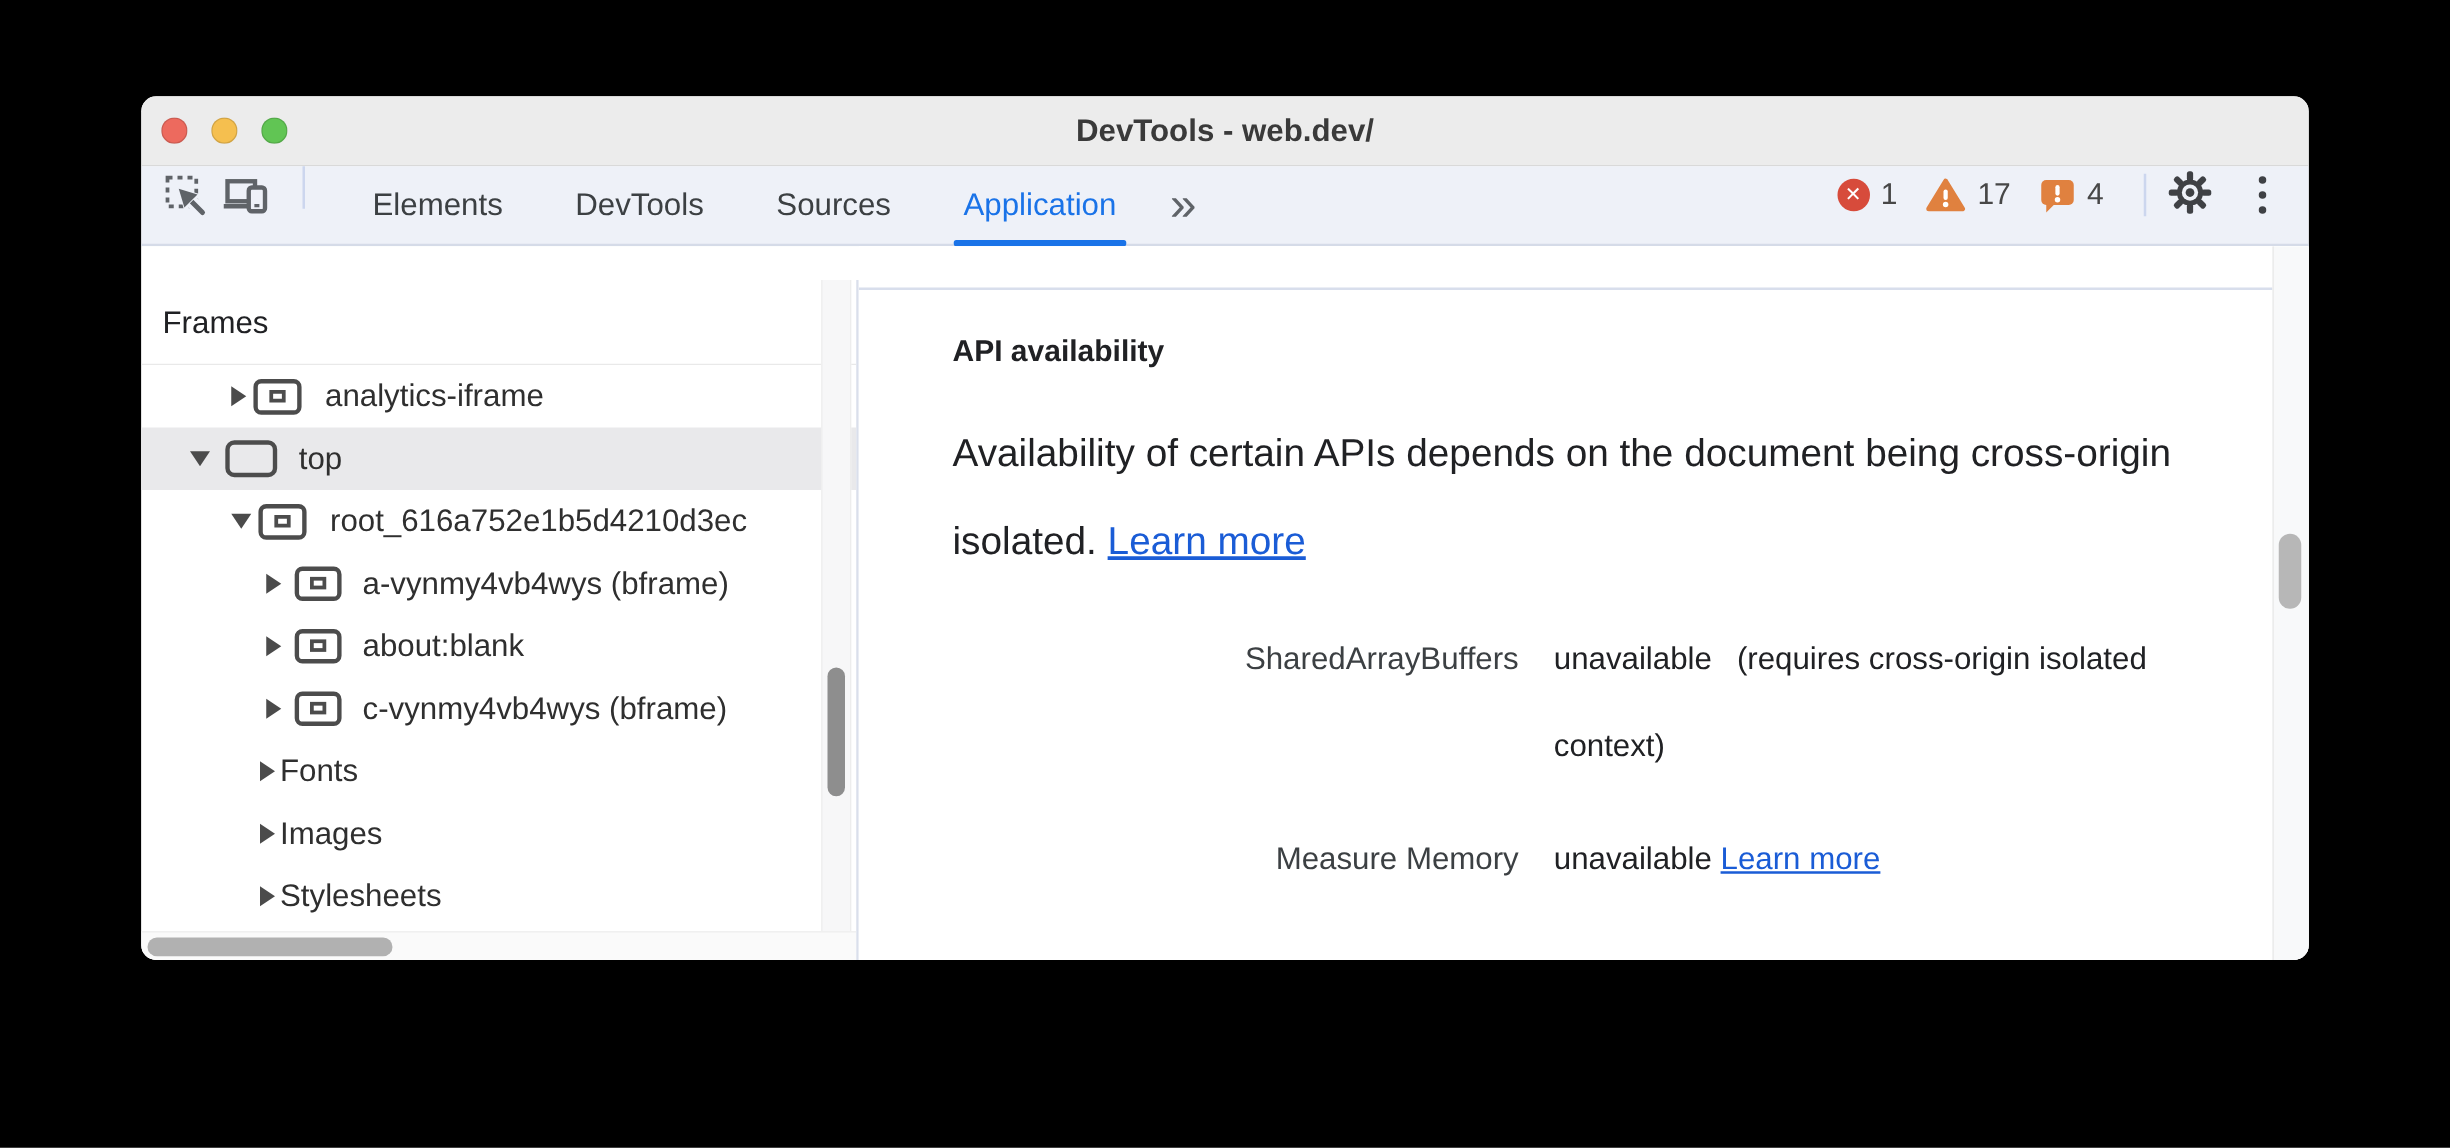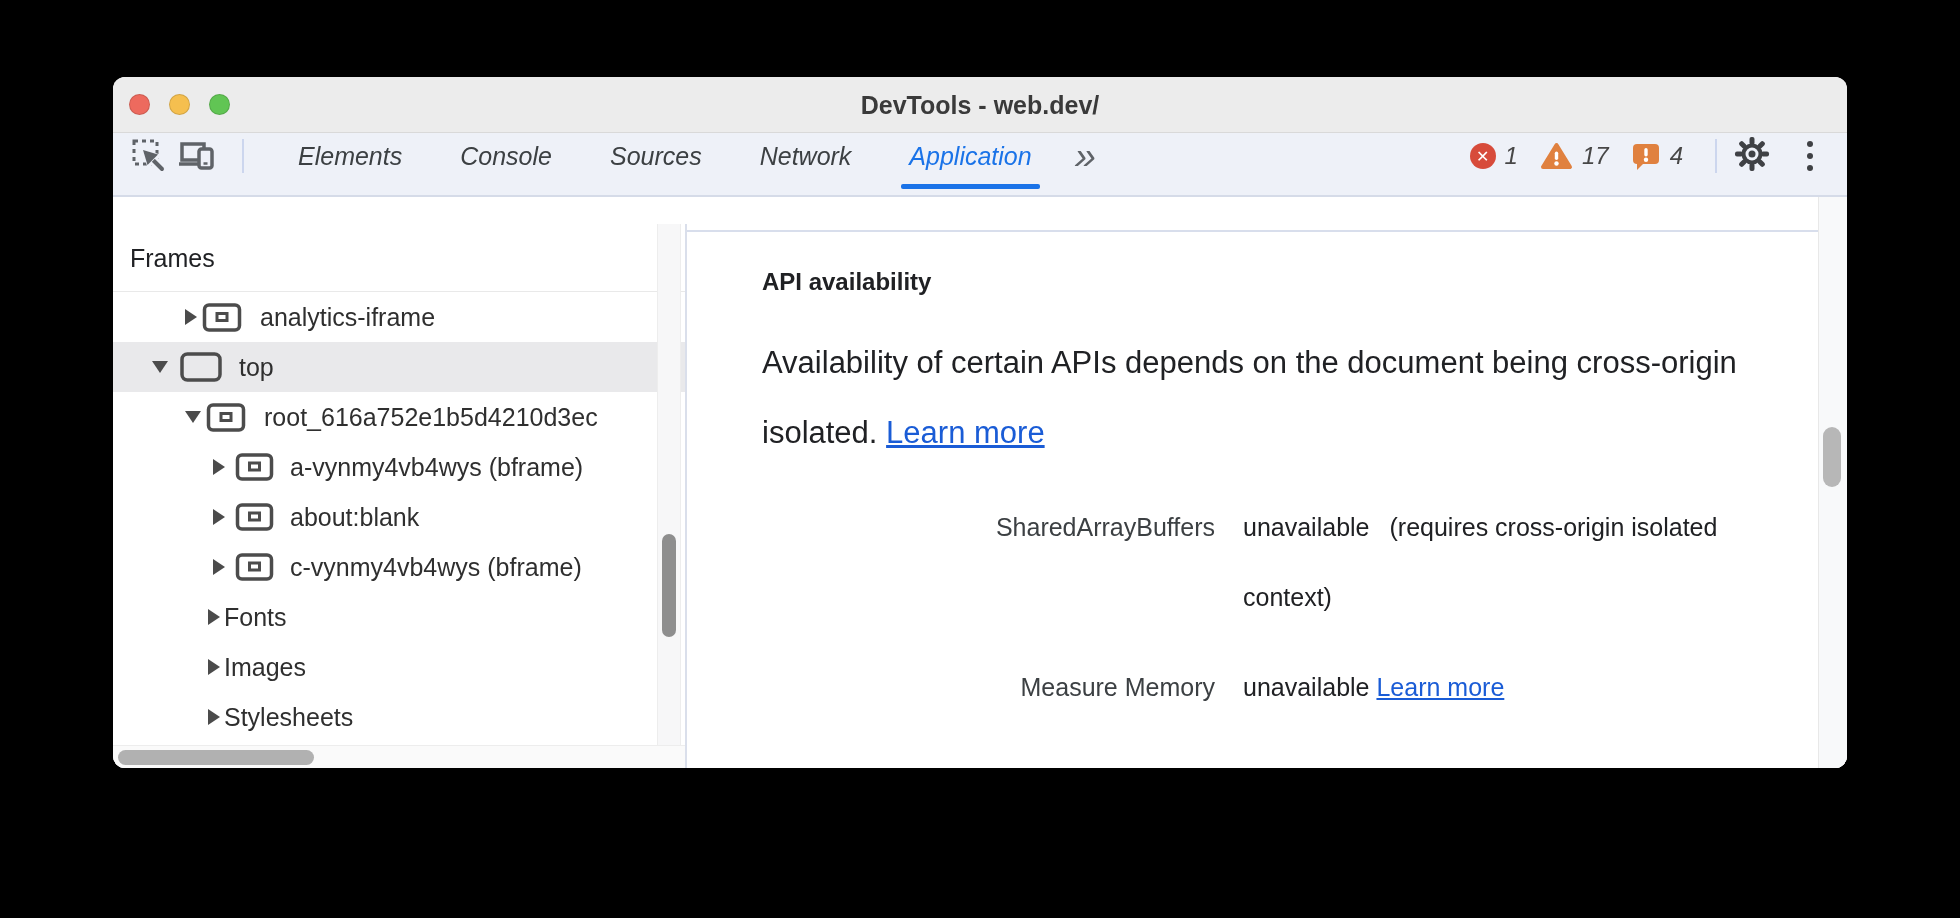--- a/index.html
+++ b/index.html
@@ -17,22 +17,22 @@
   .titlebar .title{position:absolute;left:0;right:0;top:0;line-height:56px;
     text-align:center;font-size:25px;font-weight:bold;color:#3a3a3a;}
   .light{position:absolute;top:17px;width:21px;height:21px;border-radius:50%;
     border:1px solid rgba(0,0,0,.14);}
   .light.red{left:16px;background:#ed6a5e;}
   .light.yellow{left:56px;background:#f5bf4f;}
   .light.green{left:96px;background:#61c554;}
 
   
   .toolbar{position:relative;height:64px;background:#eef1f8;
-    border-bottom:2px solid #d5dbe8;display:flex;align-items:center;
-    padding:0 34px 16px 12px;font-style:italic;}
+    border-bottom:2px solid #d5dbe8;display:flex;
+    padding:0 34px 16px 12px;}
   .tool-btn{width:48px;height:48px;display:flex;align-items:center;
     justify-content:center;flex:0 0 auto;}
   .tb-sep{width:2px;height:34px;background:#ccd6ee;margin:0 10px 0 21px;flex:0 0 auto;}
   .tabs{display:flex;align-items:stretch;height:62px;margin-left:15px;}
   .tab{position:relative;padding:0 29px;line-height:62px;font-size:25px;
     color:#3c4043;white-space:nowrap;cursor:default;}
   .tab.active{color:#1a73e8;}
   .tab.active::after{content:"";position:absolute;left:21px;right:21px;
     bottom:-2px;height:5px;background:#1a73e8;border-radius:2px;}
   .chevron{font-size:38px;color:#5f6368;margin-left:14px;line-height:62px;}
@@ -126,23 +126,22 @@
         <rect x="5" y="7" width="22" height="16" fill="none" stroke="#5f6368" stroke-width="3.5"></rect>
         <line x1="2" y1="27" x2="22" y2="27" stroke="#5f6368" stroke-width="3.5"></line>
         <rect x="22" y="12" width="13" height="19" rx="2.5" fill="#eef1f8" stroke="#5f6368" stroke-width="3.5"></rect>
         <line x1="26.5" y1="26.5" x2="30.5" y2="26.5" stroke="#5f6368" stroke-width="2.5"></line>
       </svg>
     </div>
     <div class="tb-sep"></div>
 
     <div class="tabs">
       <div class="tab">Elements</div>
-      <div class="tab">Console</div>
+      <div class="tab">DevTools</div>
       <div class="tab">Sources</div>
-      <div class="tab">Network</div>
       <div class="tab active">Application</div>
     </div>
     <div class="chevron">»</div>
 
     <div class="tb-right">
       <div class="err-circle">✕</div>
       <div class="badge-count">1</div>
 
       <svg width="33" height="30" viewBox="0 0 33 30">
         <path d="M16.5 4 L30 26 H3 Z" fill="#e0813f" stroke="#e0813f" stroke-width="4" stroke-linejoin="round"></path>

